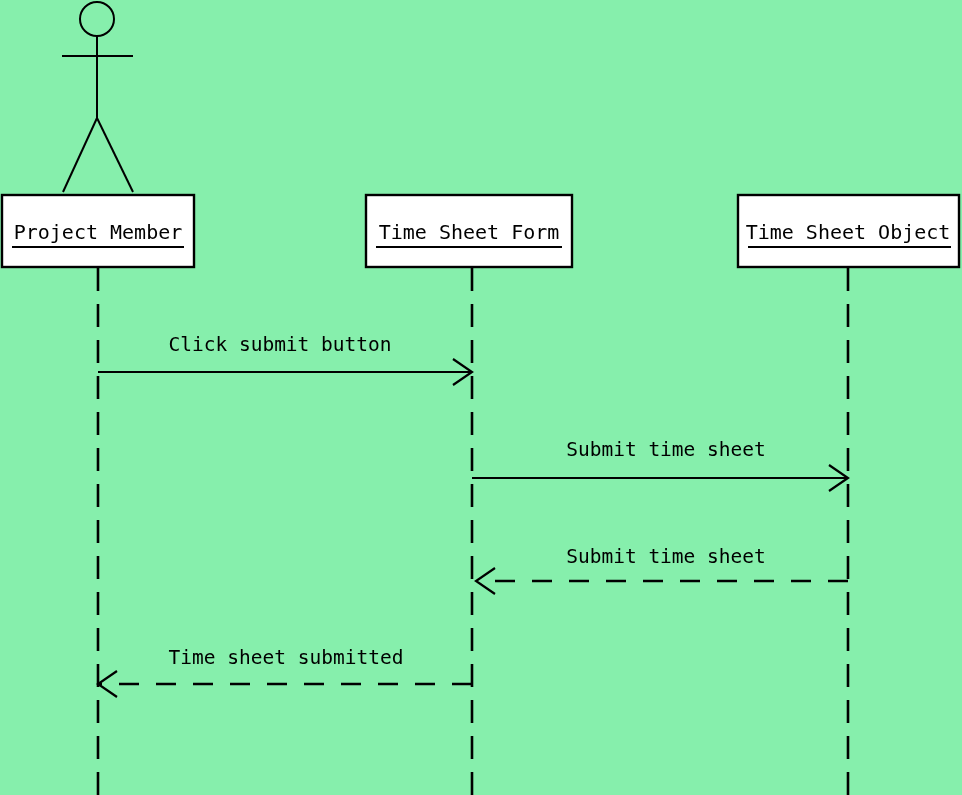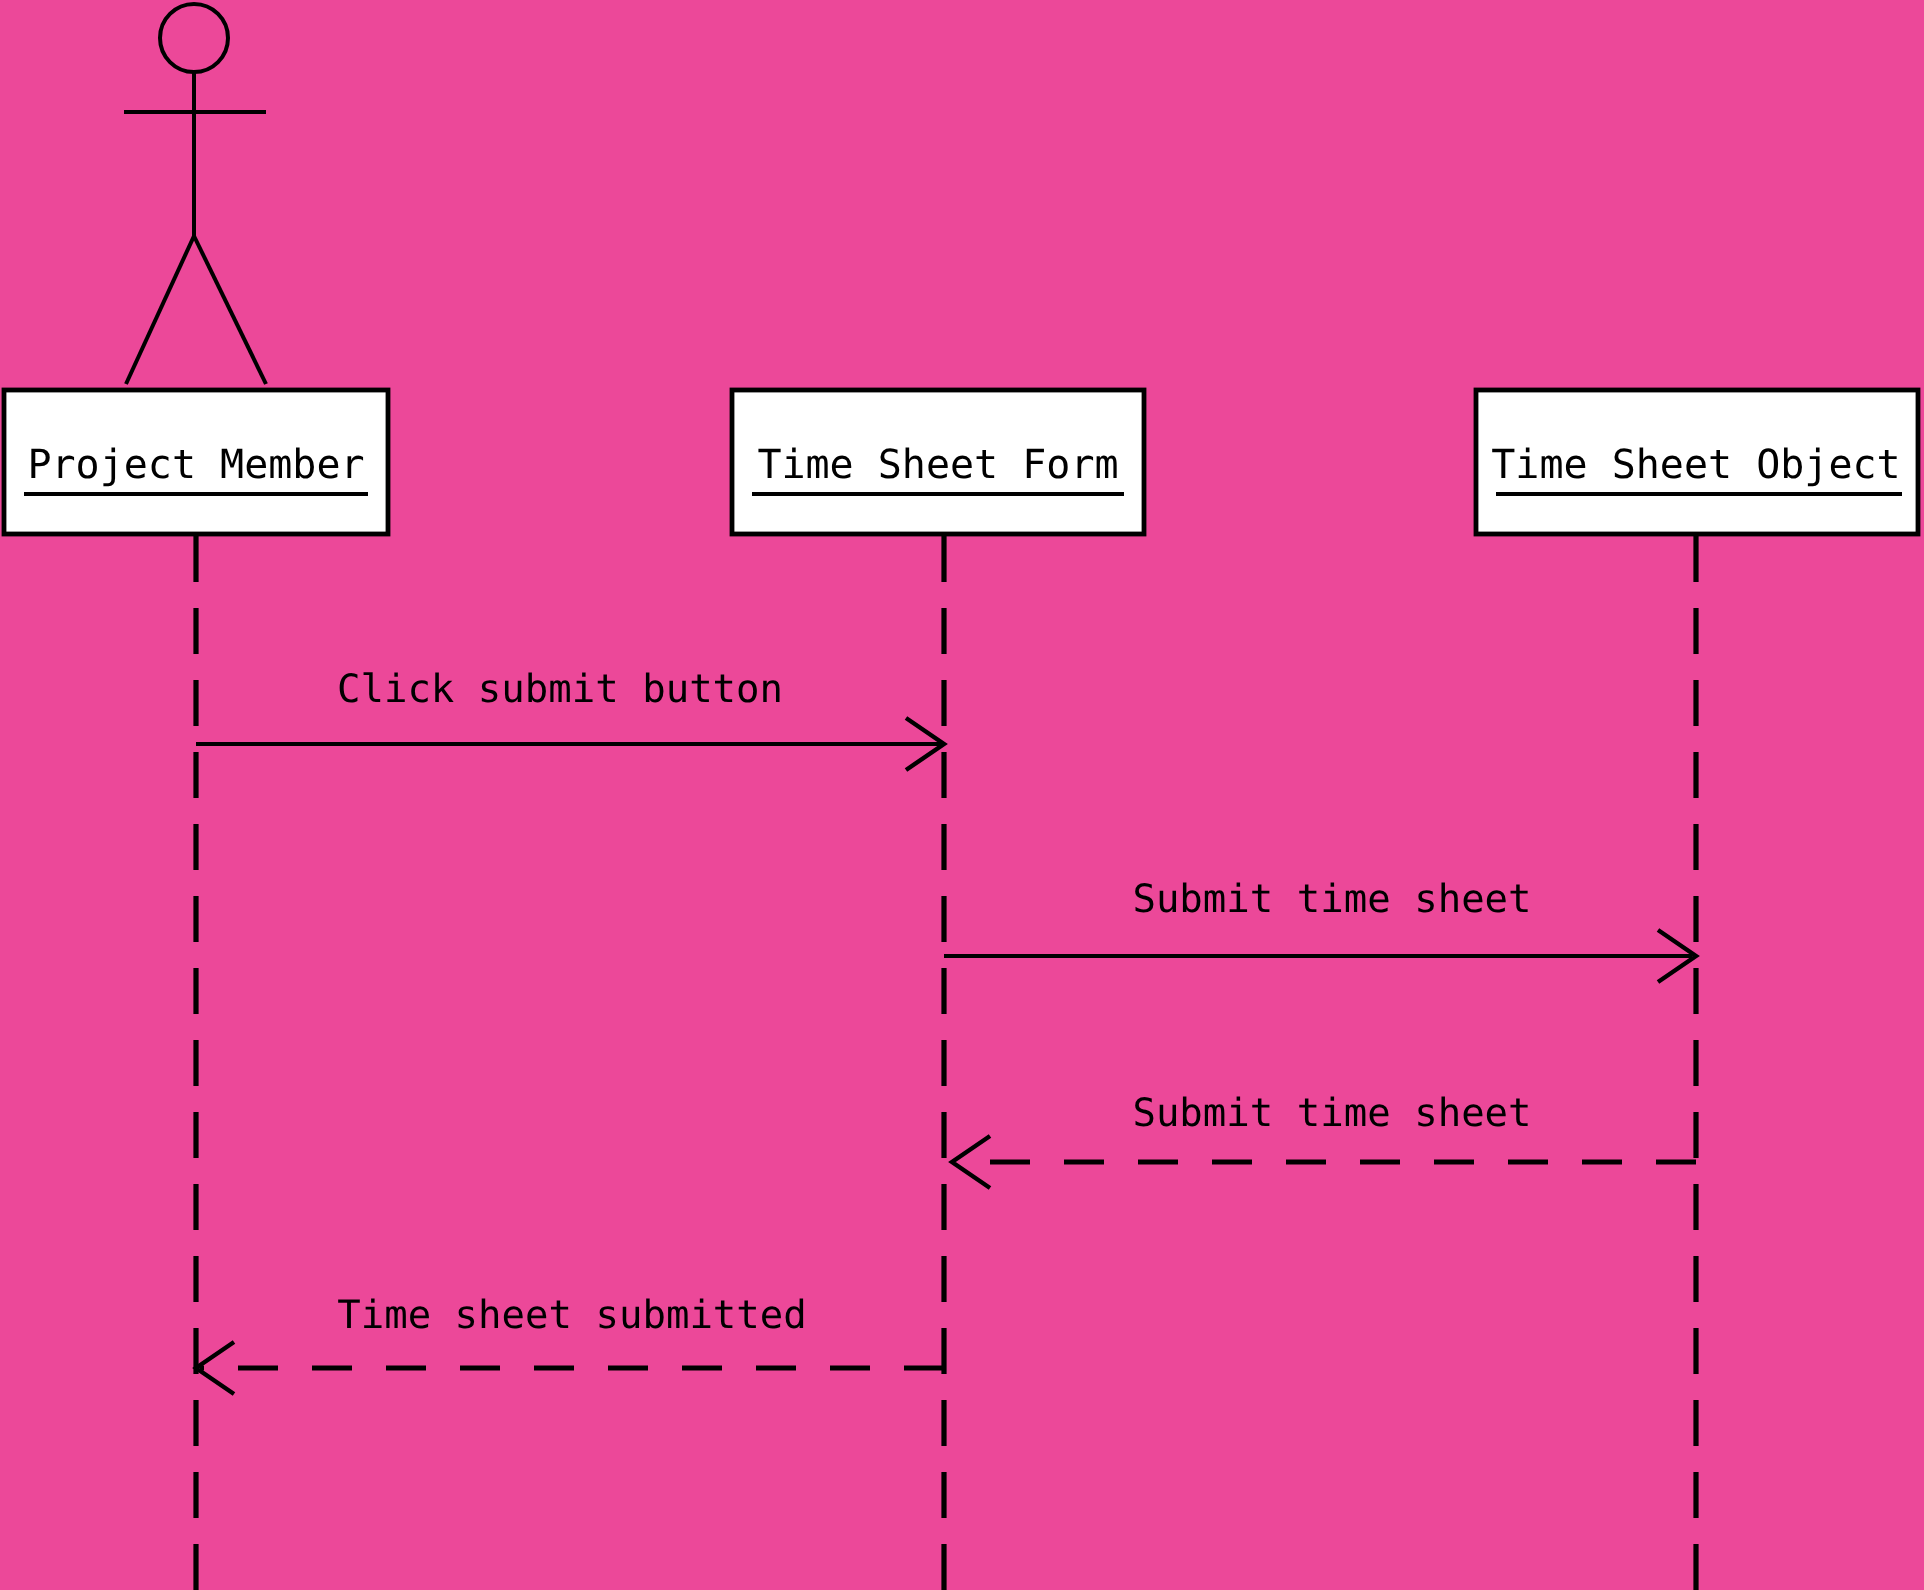--- a/index.html
+++ b/index.html
@@ -4,21 +4,21 @@
 <style>
   html, body {
     margin: 0;
     padding: 0;
     background: #ffffff;
   }
   #diagram-root {
     position: relative;
     width: 962px;
     height: 795px;
-    background: #ec4899;
+    background: #86efac;
     overflow: hidden;
     font-family: "DejaVu Sans Mono", "Liberation Mono", monospace;
   }
   svg.canvas {
     position: absolute;
     top: 0;
     left: 0;
     width: 962px;
     height: 795px;
     display: block;

